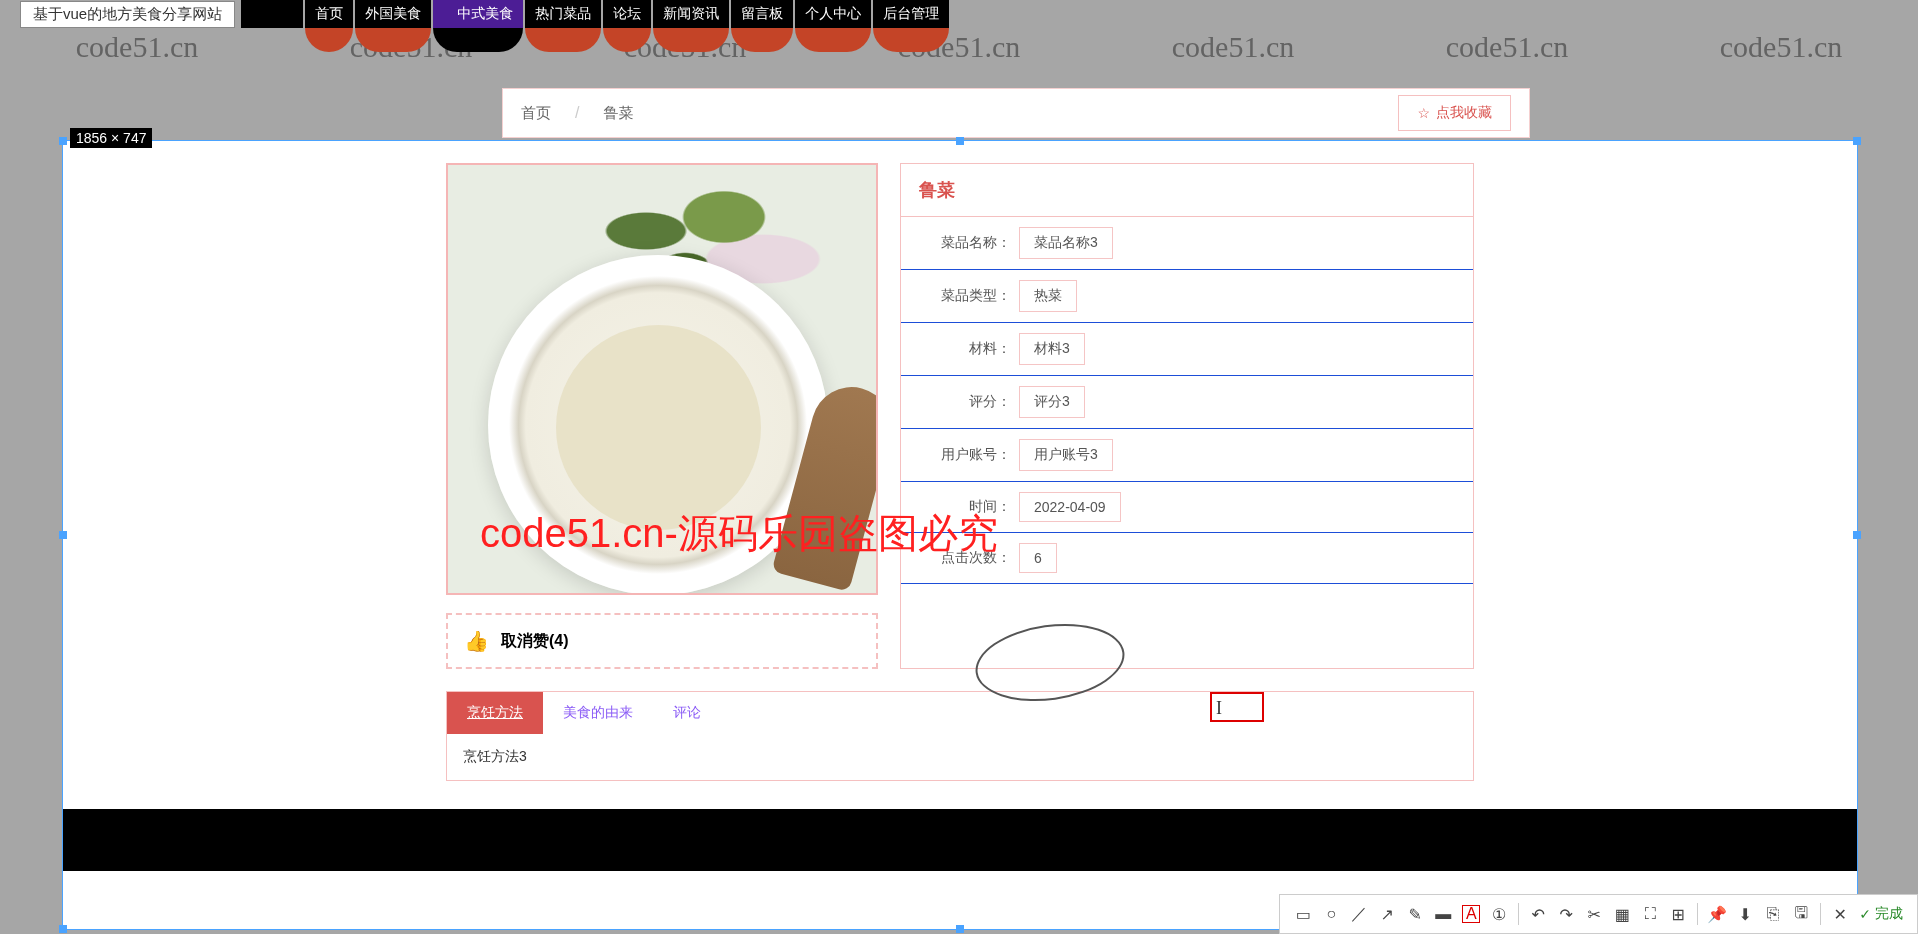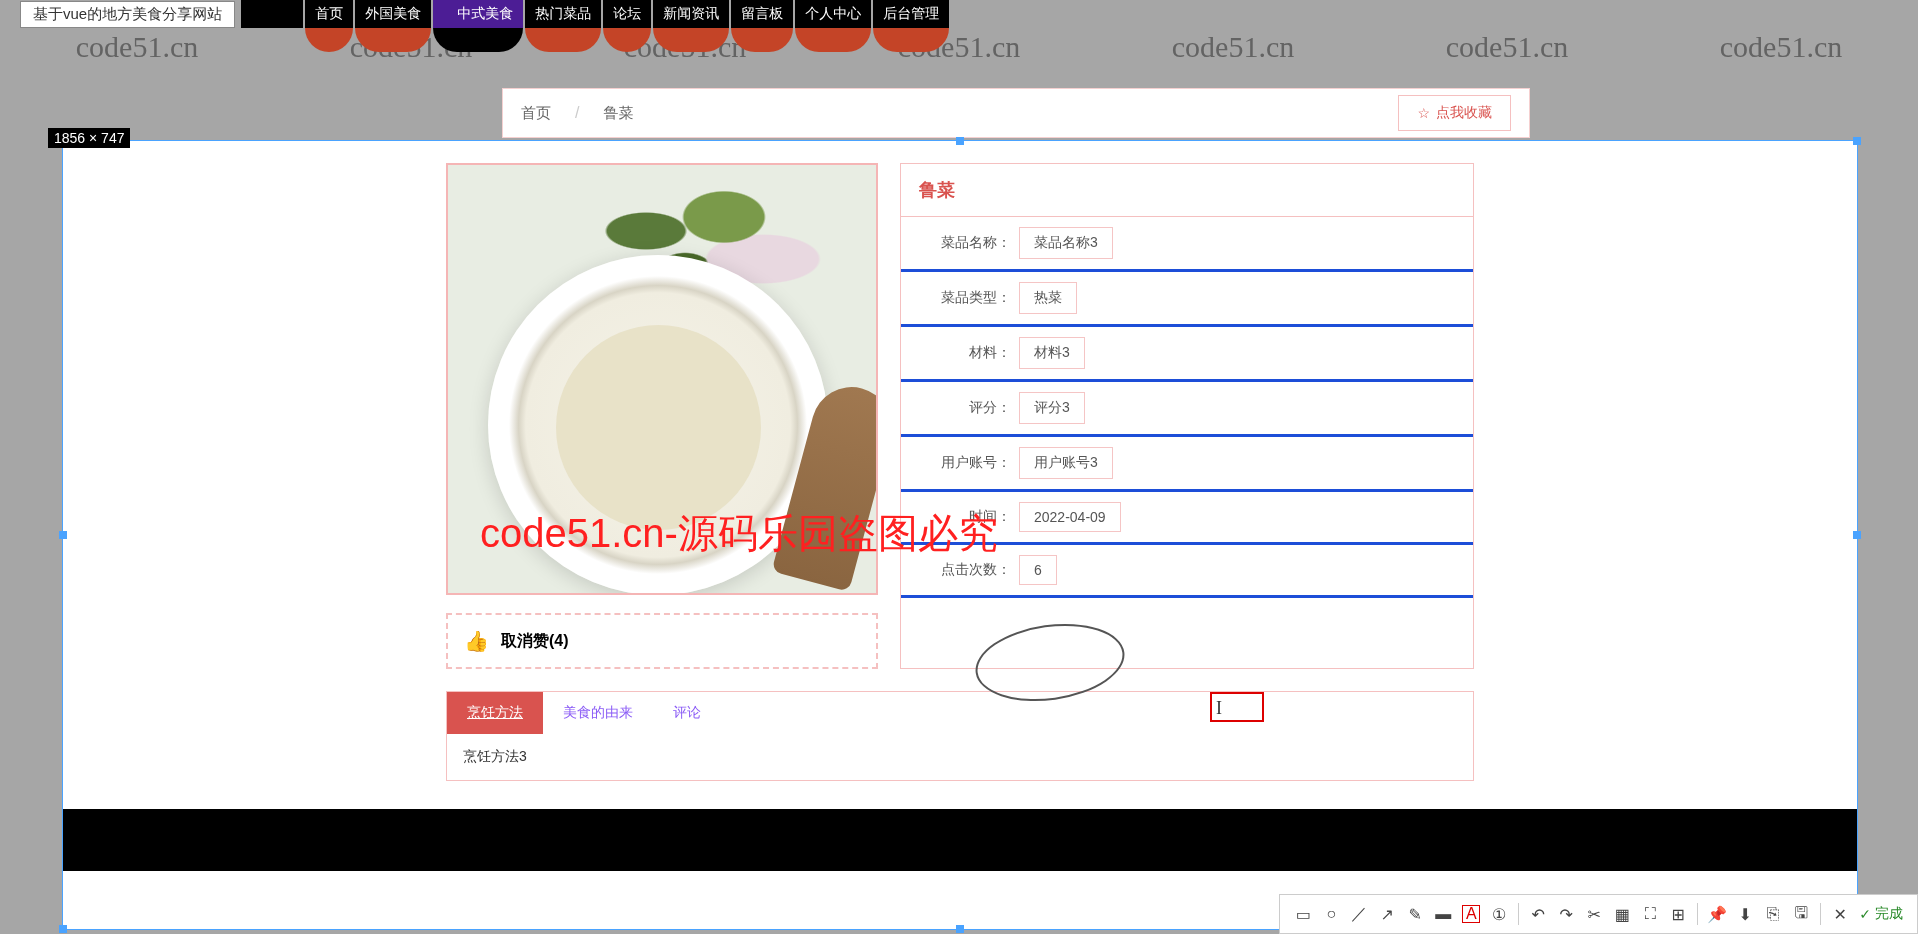--- a/index.html
+++ b/index.html
@@ -69,21 +69,21 @@
   left: 0;
   width: 100%;
   height: 24px;
   background: #c44427;
   border-radius: 0 0 50px 50px;
 }
 .nav-arc.black { background: #000; }
 .dimbox {
   position: absolute;
   top: 128px;
-  left: 48px;
+  left: 70px;
   background: #000;
   color: #fff;
   font-size: 14px;
   padding: 2px 6px;
   z-index: 3;
 }
 .canvas-frame {
   position: absolute;
   top: 140px;
   left: 62px;
@@ -205,21 +205,21 @@
   color: #d9534f;
   font-size: 18px;
   font-weight: bold;
   padding: 14px 18px;
   border-bottom: 1px solid #f5c0c0;
 }
 .detail-row {
   display: flex;
   align-items: center;
   padding: 10px 18px;
-  border-bottom: 3px solid #1d4ed8;
+  border-bottom: 1px solid #1d4ed8;
   font-size: 14px;
 }
 .detail-label {
   width: 100px;
   text-align: right;
   color: #555;
   padding-right: 8px;
 }
 .detail-val {
   border: 1px solid #f5c5c5;

